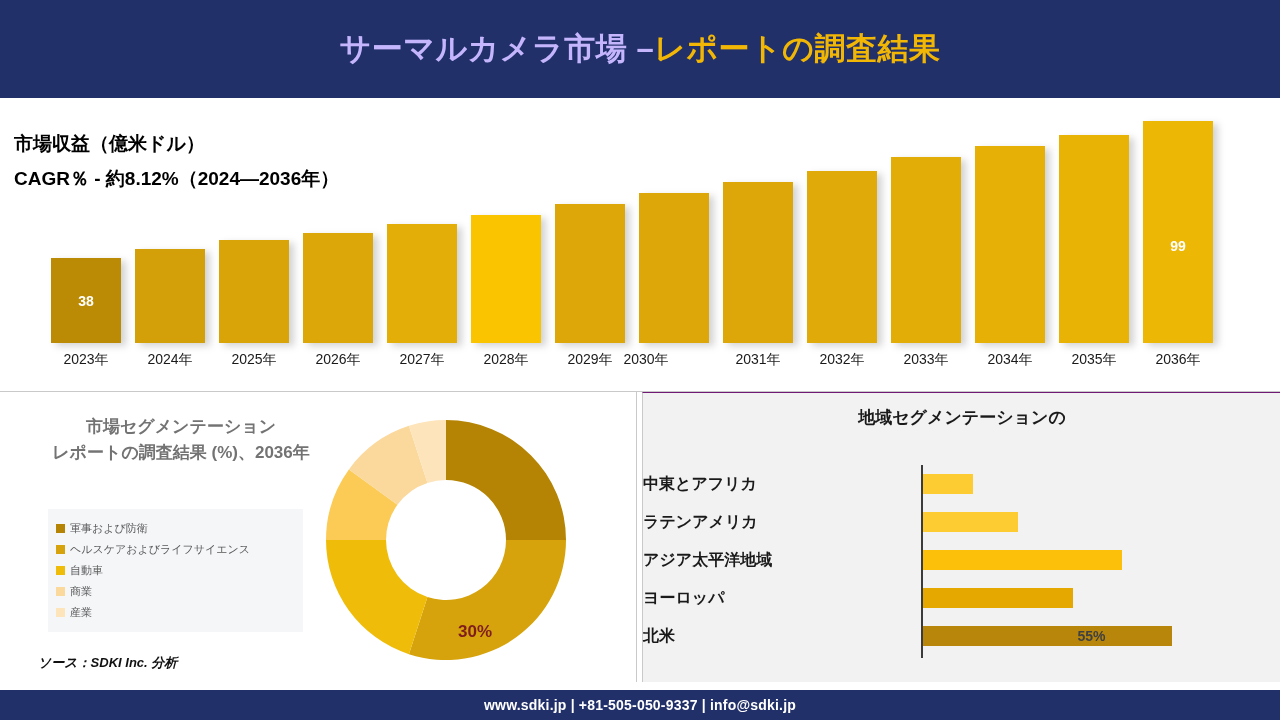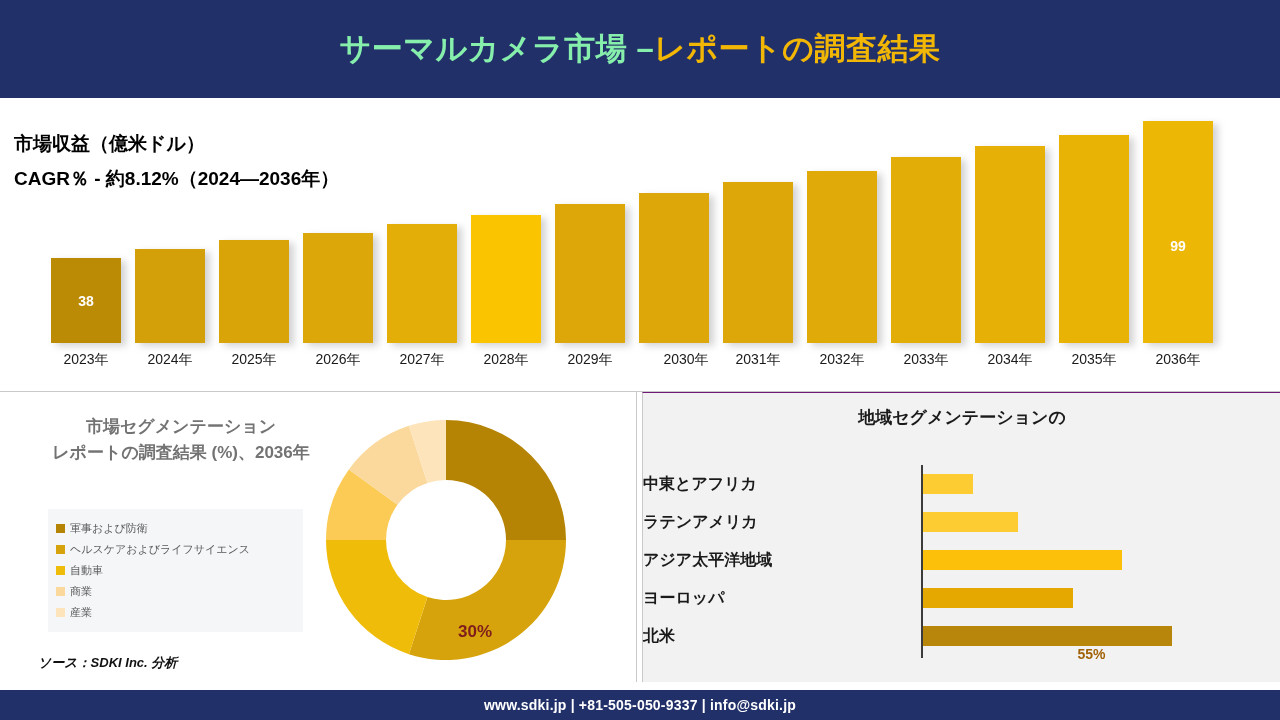--- a/index.html
+++ b/index.html
@@ -31,21 +31,21 @@
     display: flex;
     align-items: center;
     justify-content: center;
   }
   #header-title {
     font-size: 31px;
     font-weight: bold;
     letter-spacing: 0.5px;
     white-space: nowrap;
   }
-  #header-title .part-white { color: #86efac; }
+  #header-title .part-white { color: #c4b5fd; }
   #header-title .part-gold  { color: #f2b705; }
 
   
   #top-section {
     position: absolute;
     left: 0; top: 98px;
     width: 1280px;
     height: 293px;
     background: #ffffff;
     border-bottom: 1px solid #c9c9c9;
@@ -253,24 +253,24 @@
     white-space: nowrap;
   }
   .region-bar {
     position: absolute;
     left: 280px;
     top: 9px;
     height: 20px;
   }
   .region-bar-value {
     position: absolute;
-    color: #a16207;
+    color: #404040;
     font-size: 14px;
     font-weight: bold;
-    top: 29px;
+    top: 11px;
   }
 
   
   #footer-bar {
     position: absolute;
     left: 0; top: 690px;
     width: 1280px;
     height: 30px;
     background: #22306a;
     display: flex;
@@ -350,21 +350,21 @@
           </div>
         </div>
       <div id="column-labels">
           <div class="col-label" style="left: 0px;">2023年</div>
           <div class="col-label" style="left: 84px;">2024年</div>
           <div class="col-label" style="left: 168px;">2025年</div>
           <div class="col-label" style="left: 252px;">2026年</div>
           <div class="col-label" style="left: 336px;">2027年</div>
           <div class="col-label" style="left: 420px;">2028年</div>
           <div class="col-label" style="left: 504px;">2029年</div>
-          <div class="col-label" style="left: 600px;">2030年</div>
+          <div class="col-label" style="left: 560px;">2030年</div>
           <div class="col-label" style="left: 672px;">2031年</div>
           <div class="col-label" style="left: 756px;">2032年</div>
           <div class="col-label" style="left: 840px;">2033年</div>
           <div class="col-label" style="left: 924px;">2034年</div>
           <div class="col-label" style="left: 1008px;">2035年</div>
           <div class="col-label" style="left: 1092px;">2036年</div>
         </div>
     </div>
 
   </div>

